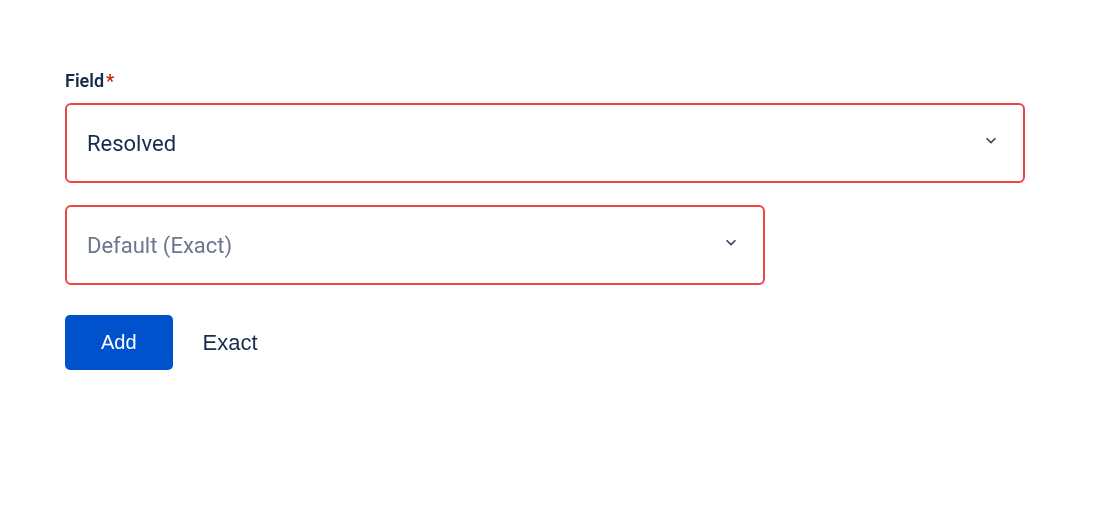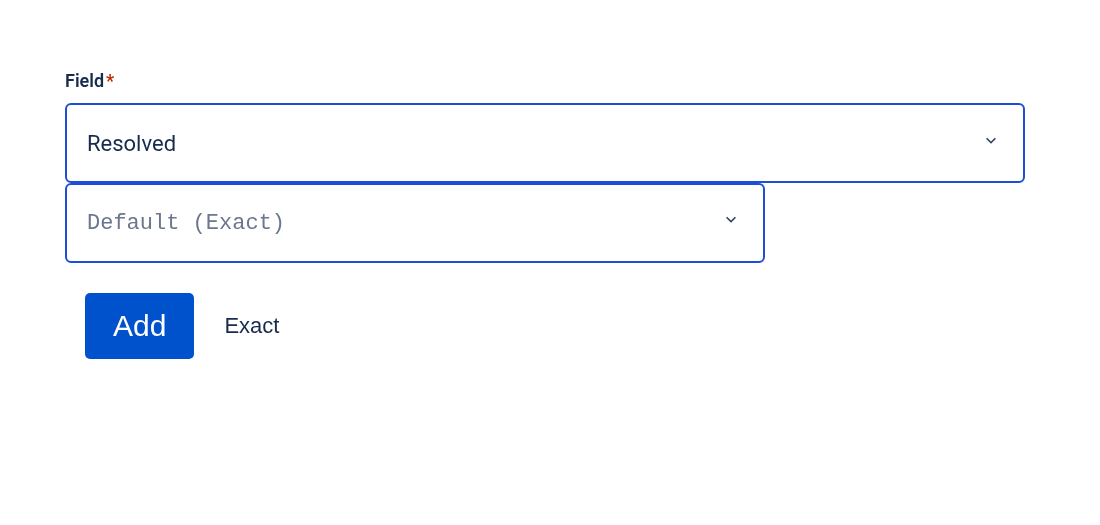--- a/index.html
+++ b/index.html
@@ -17,20 +17,21 @@
     .container {
       padding: 70px 65px 0 65px;
     }
     .form-title {
       font-size: 24px;
       font-weight: 600;
       color: #172B4D;
       margin-bottom: 28px;
     }
     .form-group {
+      margin-bottom: 22px;
     }
     .form-label {
       display: block;
       font-size: 18px;
       font-weight: 600;
       color: #172B4D;
       margin-bottom: 12px;
     }
     .required-asterisk {
       color: #BF2600;
@@ -47,30 +48,29 @@
     .select-wrapper.narrow {
       width: 700px;
     }
     .select-control {
       width: 100%;
       height: 80px;
       padding: 0 48px 0 20px;
       font-size: 22px;
       color: #172B4D;
       background: #ffffff;
-      border: 2px solid #1d4ed8;
+      border: 2px solid #ef4444;
       border-radius: 6px;
       cursor: pointer;
       display: flex;
       align-items: center;
       position: relative;
     }
     .select-control.placeholder {
       color: #6B778C;
-      font-family: Liberation Mono, monospace;
     }
     .chevron {
       position: absolute;
       right: 22px;
       top: 50%;
       transform: translateY(-50%);
       pointer-events: none;
     }
     .chevron svg {
       width: 20px;
@@ -81,25 +81,24 @@
       margin-top: 30px;
       display: flex;
       align-items: center;
       gap: 30px;
     }
     .btn-primary {
       background: #0052CC;
       color: #ffffff;
       border: none;
       border-radius: 5px;
-      padding: 16px 28px;
-      font-size: 30px;
+      padding: 16px 36px;
+      font-size: 20px;
       font-weight: 500;
       cursor: pointer;
-      margin-left: 20px;
     }
     .btn-link {
       background: transparent;
       border: none;
       color: #172B4D;
       font-size: 22px;
       font-weight: 500;
       cursor: pointer;
       padding: 0;
     }

